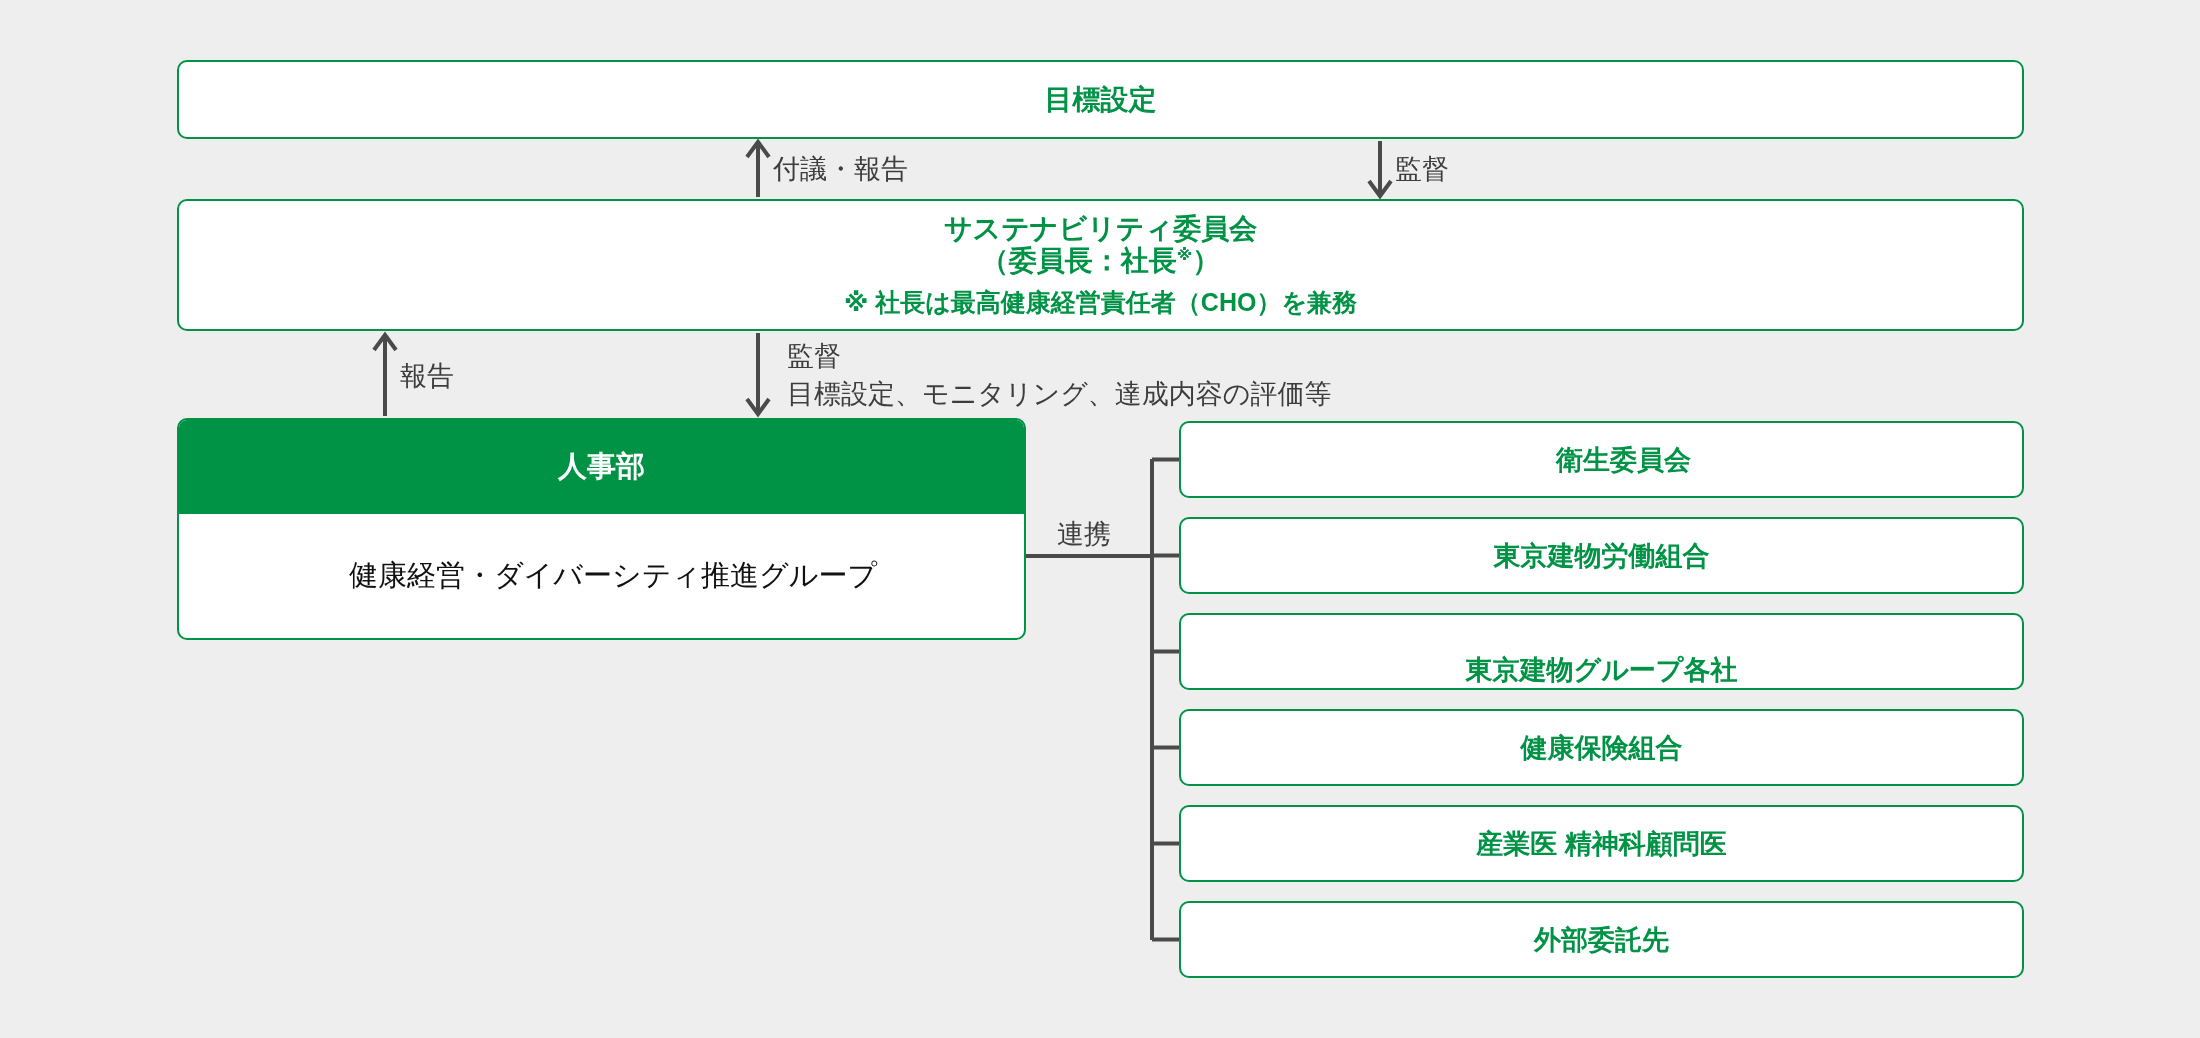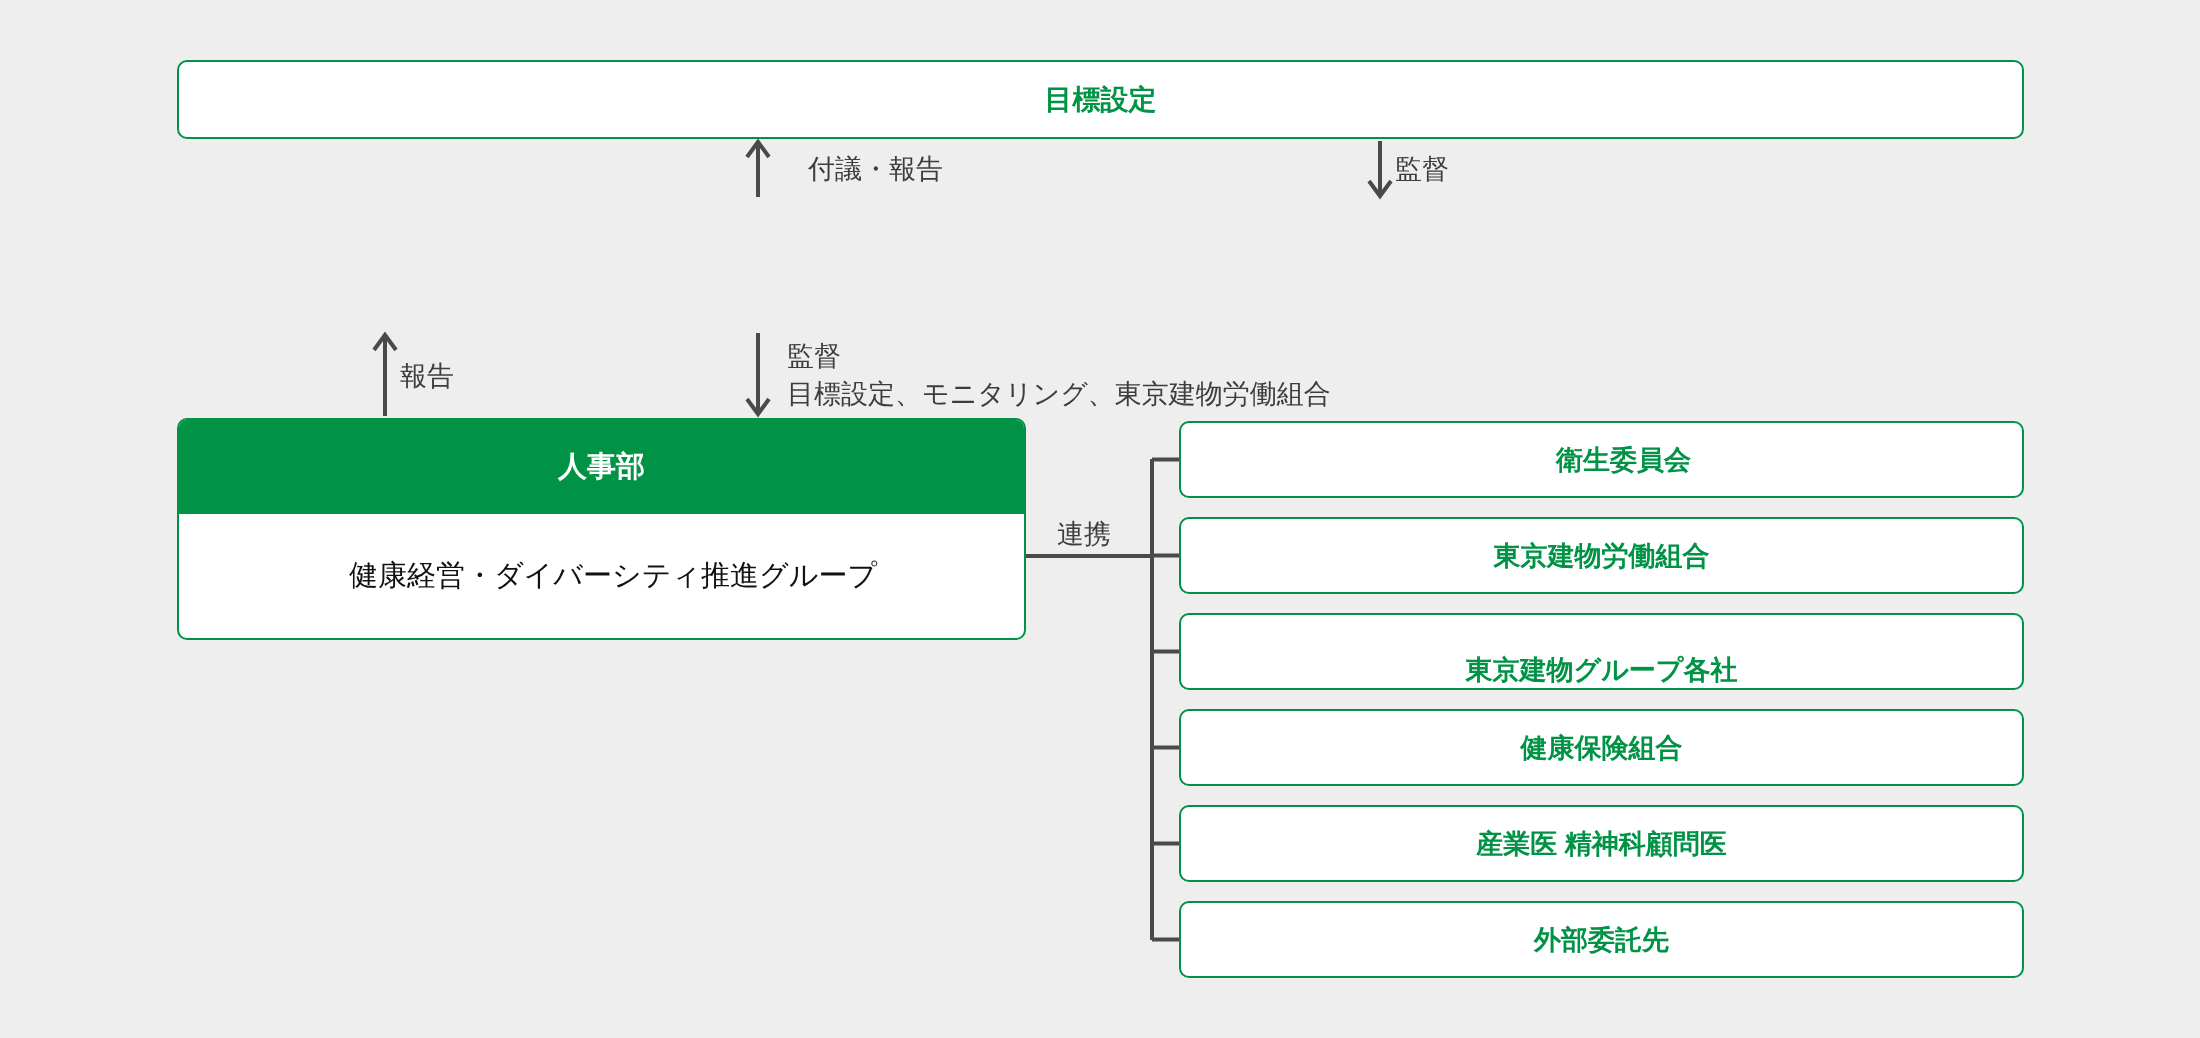--- a/index.html
+++ b/index.html
@@ -82,28 +82,33 @@
     <path d="M1152 651.5 L1180 651.5"></path>
     <path d="M1152 747.5 L1180 747.5"></path>
     <path d="M1152 843.5 L1180 843.5"></path>
     <path d="M1152 939.5 L1180 939.5"></path>
   </svg>
 
   <div class="box board-box green-text">
     <span>目標設定</span>
   </div>
 
-  <div class="lbl" style="left:773px;top:153px;margin-left:35px;">付議・報告</div>
+  <div class="lbl" style="left:773px;top:153px;">付議・報告</div>
   <div class="lbl" style="left:1395px;top:153px;">監督</div>
 
+  <div class="box sus-box green-text">
+    <div>サステナビリティ委員会</div>
+    <div><span>（委員長：社長</span><sup>※</sup><span>）</span></div>
+    <div class="sus-note">※ 社長は最高健康経営責任者（CHO）を兼務</div>
+  </div>
 
   <div class="lbl" style="left:400px;top:360px;">報告</div>
   <div class="lbl lbl2" style="left:787px;top:337px;">
     <div>監督</div>
-    <div>目標設定、モニタリング、東京建物労働組合</div>
+    <div>目標設定、モニタリング、達成内容の評価等</div>
   </div>
 
   <div class="box hr-box">
     <div class="hr-header">人事部</div>
     <div class="hr-body">健康経営・ダイバーシティ推進グループ</div>
   </div>
 
   <div class="lbl" style="left:1057px;top:518px;">連携</div>
 
   <div class="box partner green-text" style="top:421px;padding-left:44px;">

